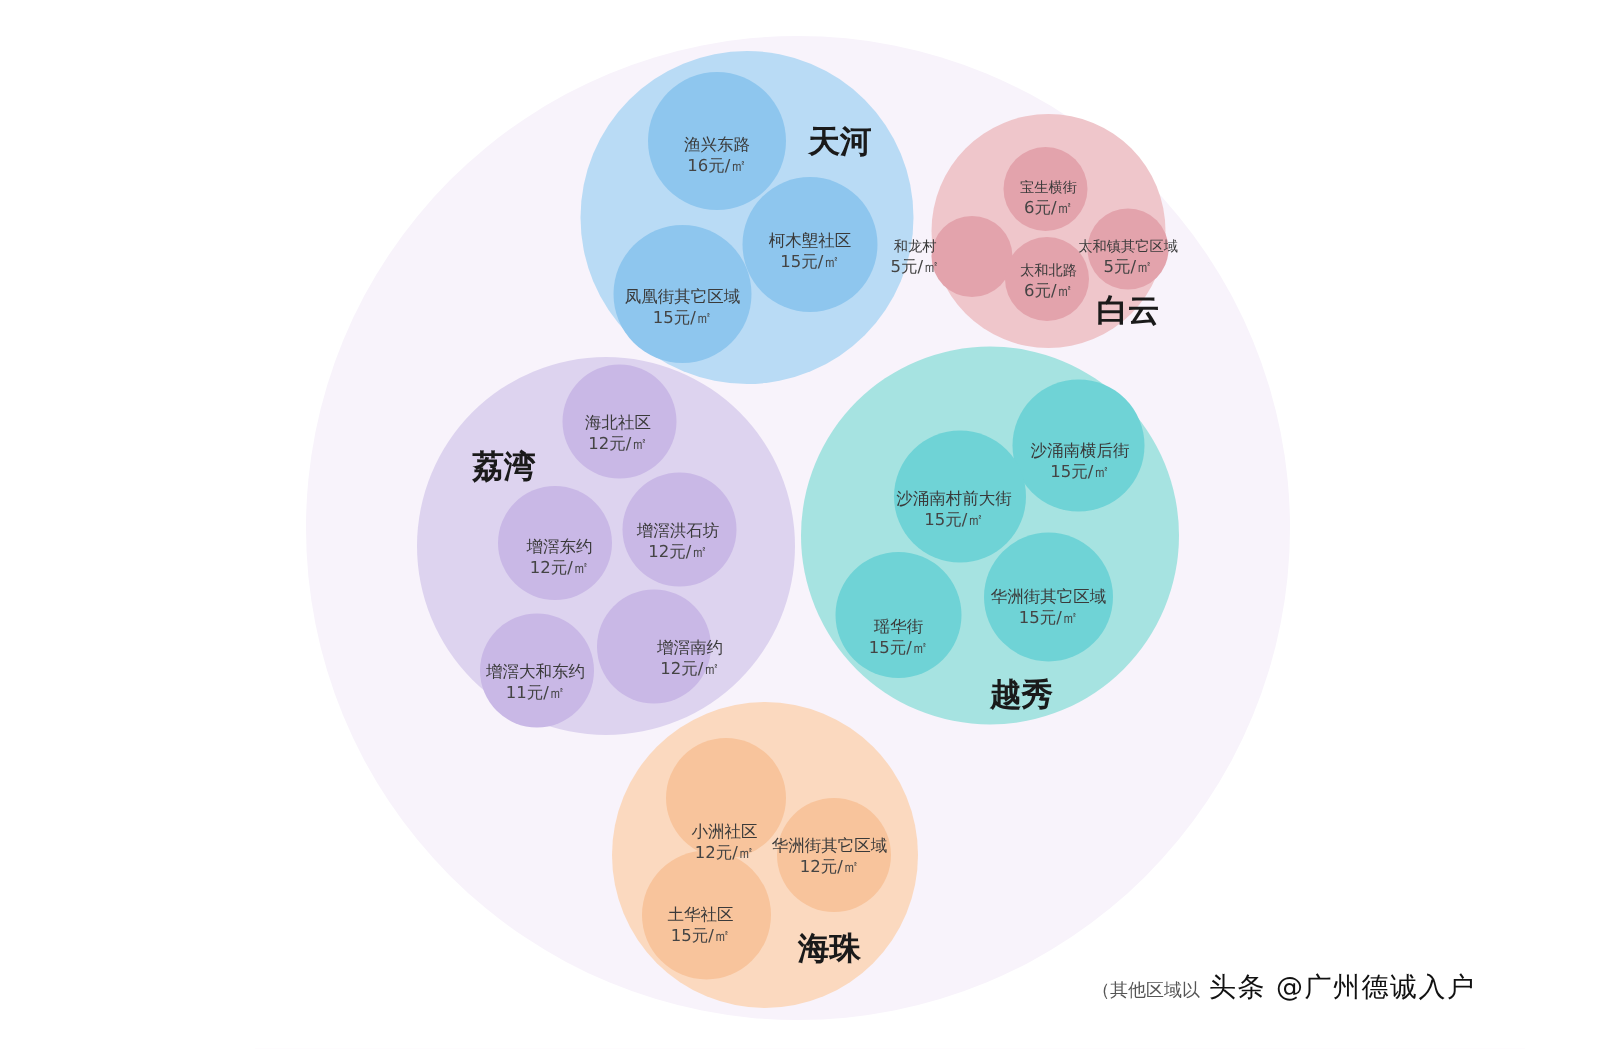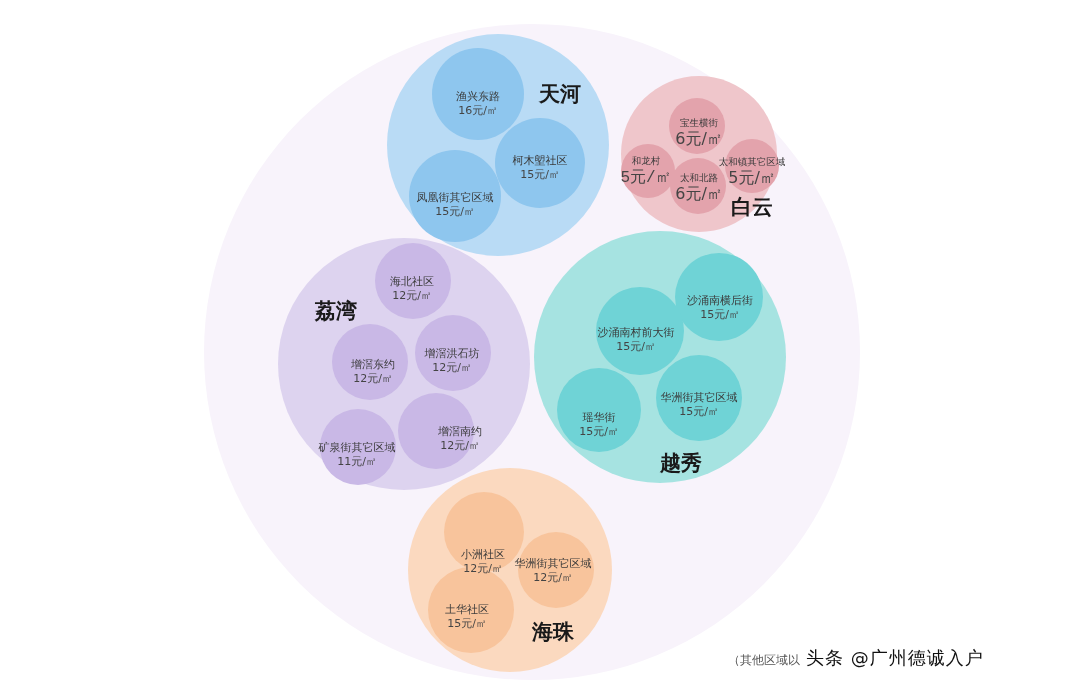--- a/index.html
+++ b/index.html
@@ -5,21 +5,21 @@
   html, body { margin: 0; padding: 0; background: #ffffff; }
   body { width: 1080px; height: 699px; position: relative; overflow: hidden;
          font-family: "DejaVu Sans", "Liberation Sans", sans-serif; color: #333; }
   .circle { position: absolute; border-radius: 50%; }
   .outer { background: #f8f3fb; }
   .lbl { position: absolute; transform: translate(-50%, -50%); text-align: center; white-space: nowrap; line-height: 1.25; }
   .sub-name { font-size: 11px; color: #3a3a3a; }
   .sub-price { font-size: 11px; color: #444; }
   .dist-name { position: absolute; transform: translate(-50%, -50%); font-size: 21px; font-weight: bold; color: #1a1a1a; white-space: nowrap; }
   .small .sub-name { font-size: 9.5px; }
-  .small .sub-price { font-size: 16px; }
+  .small .sub-price { font-size: 11px; }
   .footer { position: absolute; left: 728px; top: 652px; font-size: 12px; color: #555; white-space: nowrap; }
   .watermark { position: absolute; left: 806px; top: 646px; font-size: 18px; color: #111; white-space: nowrap; letter-spacing: 1px; }
 </style>
 </head>
 <body>
 
 <div id="stage">
     <div class="circle outer" style="left: 204px; top: 24px; height: 656px; width: 656px; background: rgb(248, 243, 251);"></div>
     <div class="circle" style="left: 387px; top: 34px; height: 222px; width: 222px; background: rgb(185, 219, 245);"></div>
     <div class="circle" style="left: 432px; top: 48px; height: 92px; width: 92px; background: rgb(142, 198, 238);"></div>
@@ -40,21 +40,21 @@
     <div class="dist-name" style="left: 560px; top: 94px;">天河</div>
     <div class="circle" style="left: 621px; top: 76px; height: 156px; width: 156px; background: rgb(239, 198, 203);"></div>
     <div class="circle" style="left: 669px; top: 98px; height: 56px; width: 56px; background: rgb(227, 163, 172);"></div>
     <div class="circle" style="left: 621px; top: 144px; height: 54px; width: 54px; background: rgb(227, 163, 172);"></div>
     <div class="circle" style="left: 670px; top: 158px; height: 56px; width: 56px; background: rgb(227, 163, 172);"></div>
     <div class="circle" style="left: 725px; top: 139px; height: 54px; width: 54px; background: rgb(227, 163, 172);"></div>
     <div class="lbl small" style="left: 699px; top: 133px;">
       <div class="sub-name">宝生横街</div>
       <div class="sub-price">6元/㎡</div>
     </div>
-    <div class="lbl small" style="left: 646px; top: 172px; font-family: Liberation Mono, monospace;">
+    <div class="lbl small" style="left: 610px; top: 172px;">
       <div class="sub-name">和龙村</div>
       <div class="sub-price">5元/㎡</div>
     </div>
     <div class="lbl small" style="left: 699px; top: 188px;">
       <div class="sub-name">太和北路</div>
       <div class="sub-price">6元/㎡</div>
     </div>
     <div class="lbl small" style="left: 752px; top: 172px;">
       <div class="sub-name">太和镇其它区域</div>
       <div class="sub-price">5元/㎡</div>
@@ -76,21 +76,21 @@
     </div>
     <div class="lbl" style="left: 373px; top: 372px;">
       <div class="sub-name">增滘东约</div>
       <div class="sub-price">12元/㎡</div>
     </div>
     <div class="lbl" style="left: 436px; top: 439px; margin-left: 24px;">
       <div class="sub-name">增滘南约</div>
       <div class="sub-price">12元/㎡</div>
     </div>
     <div class="lbl" style="left: 357px; top: 455px;">
-      <div class="sub-name">矿泉街其它区域</div>
+      <div class="sub-name">增滘大和东约</div>
       <div class="sub-price">11元/㎡</div>
     </div>
     <div class="dist-name" style="left: 336px; top: 311px;">荔湾</div>
     <div class="circle" style="left: 534px; top: 231px; height: 252px; width: 252px; background: rgb(166, 227, 225);"></div>
     <div class="circle" style="left: 675px; top: 253px; height: 88px; width: 88px; background: rgb(111, 211, 214);"></div>
     <div class="circle" style="left: 596px; top: 287px; height: 88px; width: 88px; background: rgb(111, 211, 214);"></div>
     <div class="circle" style="left: 557px; top: 368px; height: 84px; width: 84px; background: rgb(111, 211, 214);"></div>
     <div class="circle" style="left: 656px; top: 355px; height: 86px; width: 86px; background: rgb(111, 211, 214);"></div>
     <div class="lbl" style="left: 720px; top: 308px;">
       <div class="sub-name">沙涌南横后街</div>

